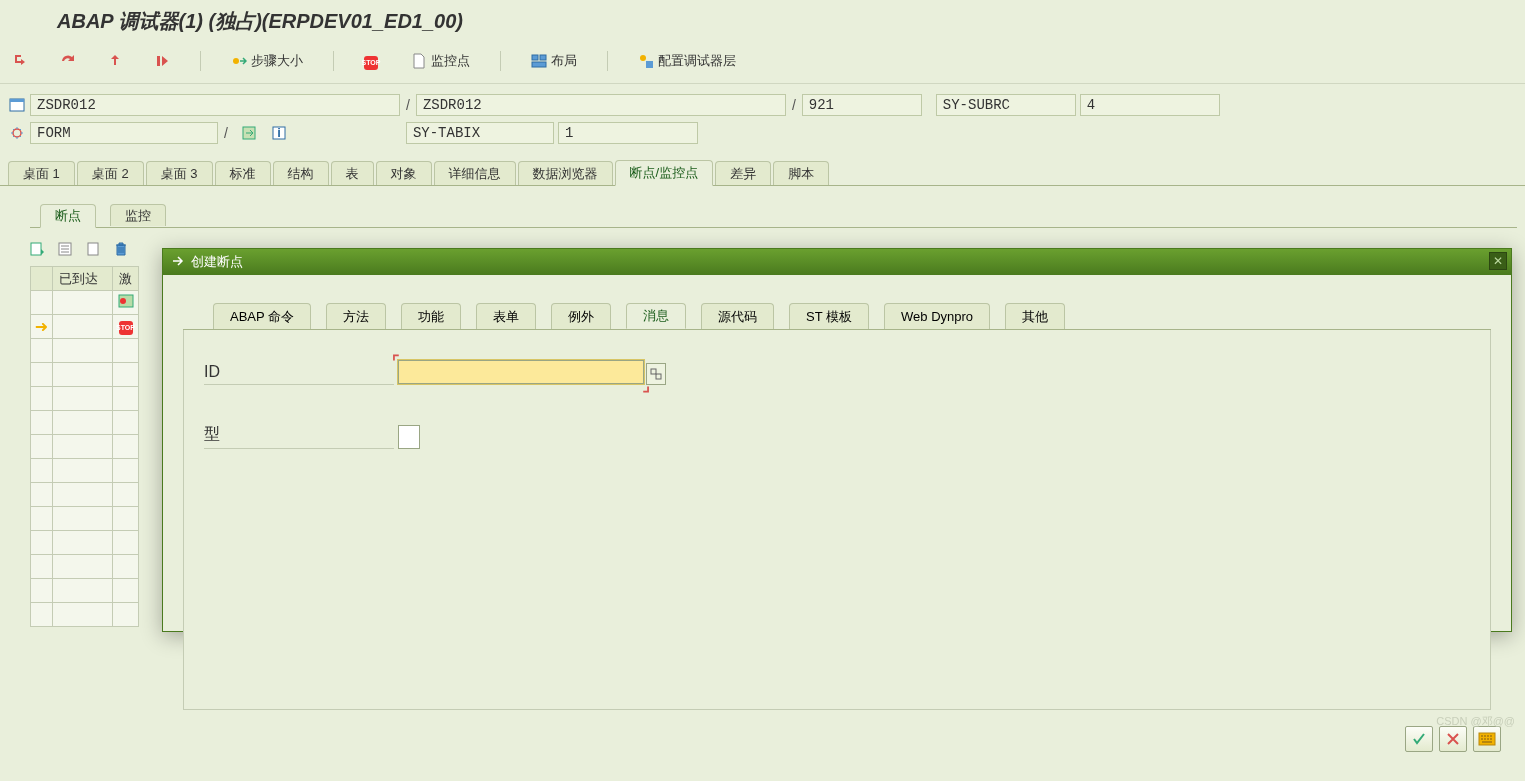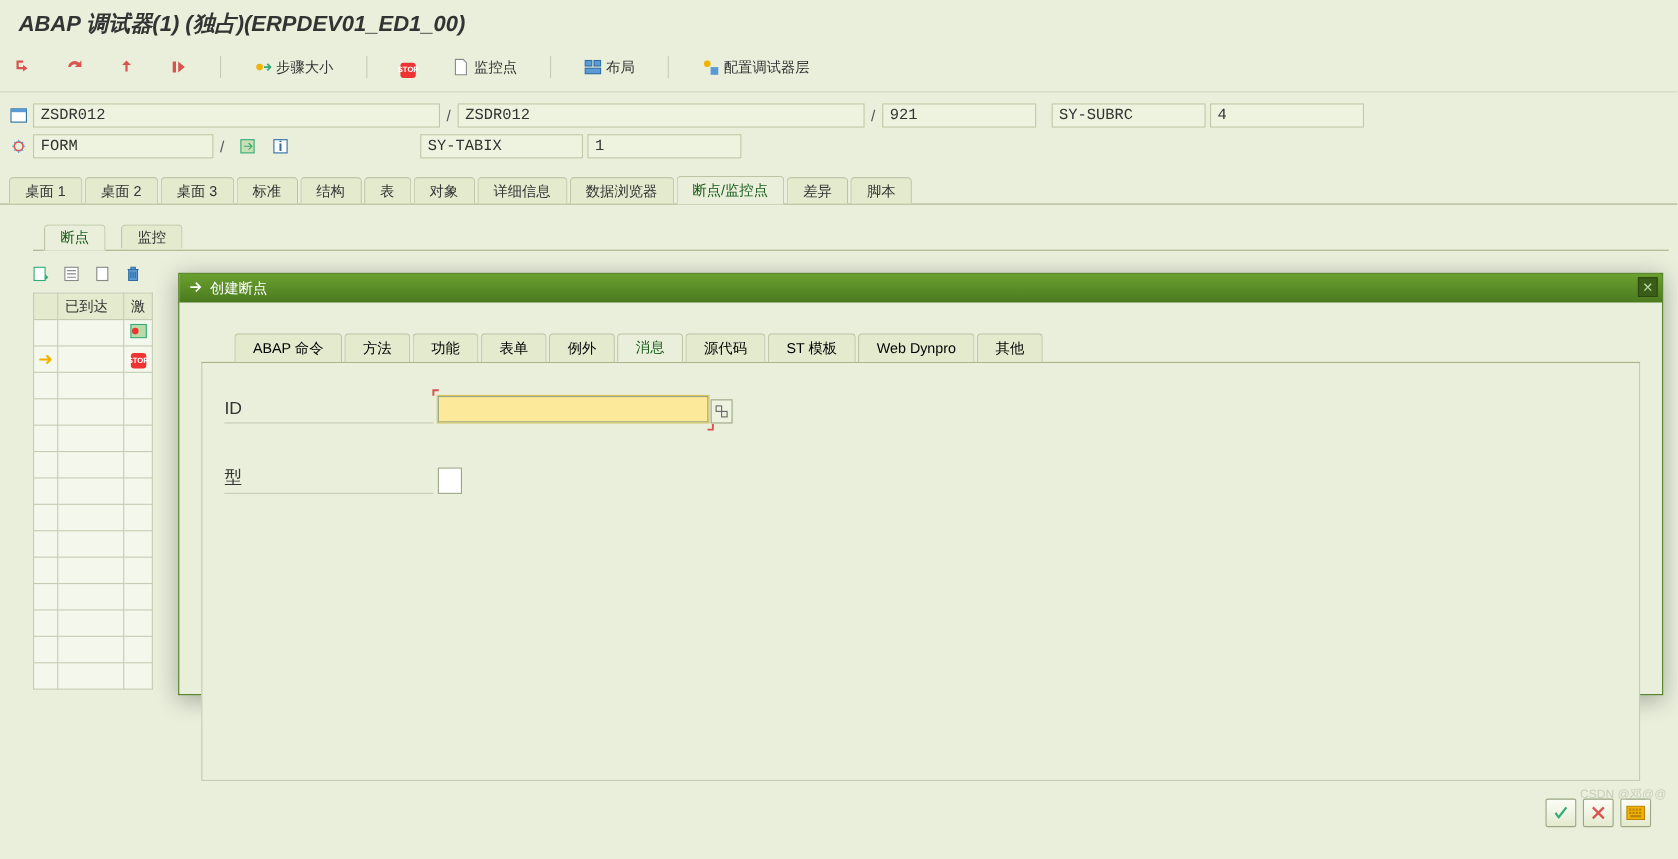--- a/index.html
+++ b/index.html
@@ -1,18 +1,18 @@
 <!DOCTYPE html>
 <html><head>
 <meta charset="utf-8">
 <style>
   * { box-sizing: border-box; font-family: Arial, "Microsoft YaHei", sans-serif; font-size: 13px; }
   body { margin: 0; background: #e9efdb; width: 1525px; height: 781px; overflow: hidden; position: relative; }
 
-  .title-bar { padding: 8px 12px 10px 17px; }
+  .title-bar { padding: 8px 12px 10px 17px; margin-left: 40px; }
   .title-text { font-style: italic; font-weight: bold; font-size: 20px; color: #333; }
 
   .toolbar { display: flex; align-items: center; padding: 4px 8px 10px 8px; gap: 21px; border-bottom: 1px solid #d0d7c1; }
   .tbtn { display: inline-flex; align-items: center; gap: 4px; padding: 2px 4px; border: 1px solid transparent; cursor: pointer; }
   .tlabel { color: #333; }
   .sep { width: 1px; height: 20px; background: #c4ccb4; margin: 0 4px; }
   .ticon { width: 16px; height: 16px; display: inline-block; position: relative; }
 
   .info-area { padding: 10px 8px 4px 8px; }
   .info-row { display: flex; align-items: center; margin-bottom: 6px; gap: 4px; }
@@ -38,21 +38,21 @@
   .arrow-right { color: #f2b200; font-size: 16px; }
   .stop-dot { width: 14px; height: 14px; background: #e33; border-radius: 3px; display: inline-flex; align-items: center; justify-content: center; color: #fff; font-size: 7px; font-weight: bold; }
 
   
   .modal { position: absolute; left: 162px; top: 248px; width: 1350px; height: 384px; background: #e9efdb; border: 1px solid #4a7a1e; box-shadow: 0 4px 20px rgba(0,0,0,0.3); display: flex; flex-direction: column; }
   .modal-title { background: linear-gradient(#6aa02f, #4a7a1e); color: #fff; padding: 4px 8px; display: flex; align-items: center; gap: 6px; font-size: 13px; position: relative; }
   .modal-close { position: absolute; right: 4px; top: 3px; width: 18px; height: 18px; background: #3a5e17; border: 1px solid #2c4711; color: #bcd99f; display: flex; align-items: center; justify-content: center; cursor: pointer; font-size: 12px; }
   .modal-body { flex: 1; padding: 28px 20px 10px 20px; position: relative; }
   .modal-inner { border: 1px solid #c4ccb4; border-top: none; padding: 30px 20px; height: 380px; background: #e9efdb; }
   .modal-tabs { display: flex; padding-left: 30px; border-bottom: 1px solid #a7b48a; }
-  .mtab { padding: 5px 16px; border: 1px solid #bbc5a4; border-bottom: none; background: #e3eace; margin-right: 2px; border-radius: 4px 4px 0 0; cursor: pointer; height: 26px; display: flex; align-items: center; }
+  .mtab { padding: 5px 16px; border: 1px solid #bbc5a4; border-bottom: none; background: #e3eace; margin-right: 15px; border-radius: 4px 4px 0 0; cursor: pointer; height: 26px; display: flex; align-items: center; }
   .mtab.active { background: #e9efdb; border-bottom: 1px solid #e9efdb; margin-bottom: -1px; z-index: 2; position: relative; color: #1a5c1a; }
 
   .form-row { display: flex; align-items: center; margin-bottom: 36px; }
   .form-label { width: 190px; color: #333; font-size: 16px; border-bottom: 1px solid #c4ccb4; padding-bottom: 3px; margin-right: 4px; }
   .form-input { height: 24px; border: 1px solid #9aa684; background: #fff; padding: 2px 4px; font-family: "Courier New", monospace; }
   .form-input.small { width: 46px; }
   .form-input.tiny { width: 22px; }
   .form-input.highlight { background: #fce99a; width: 246px; outline: 1px solid #d7c565; }
   .bracket { color: #d9534f; font-size: 16px; font-weight: bold; padding: 0 2px; line-height: 1; }
   .f4btn { width: 20px; height: 22px; border: 1px solid #9aa684; background: #eef3e0; margin-left: 2px; display: flex; align-items: center; justify-content: center; cursor: pointer; }
@@ -133,33 +133,33 @@
     <span class="leadicon">
         <svg width="16" height="16">
           <rect x="1" y="2" width="14" height="12" fill="#fff" stroke="#2e6da4"></rect>
           <rect x="1" y="2" width="14" height="3" fill="#5b9bd5"></rect>
         </svg>
       </span>
     <div class="rofield" style="width:370px">ZSDR012</div>
     <span class="slash">/</span>
     <div class="rofield" style="width:370px">ZSDR012</div>
     <span class="slash">/</span>
-    <div class="rofield" style="width:140px">921</div>
+    <div class="rofield" style="width:120px">921</div>
     <div style="width:6px"></div>
     <div class="rofield" style="width:140px">SY-SUBRC</div>
     <div class="rofield" style="width:140px">4</div>
   </div>
   <div class="info-row">
     <span class="leadicon">
         <svg width="16" height="16">
           <circle cx="8" cy="8" r="4" fill="none" stroke="#d9534f" stroke-width="1.5"></circle>
           <path d="M8 2v2M8 12v2M2 8h2M12 8h2M4 4l1 1M11 11l1 1M4 12l1-1M11 5l1-1" stroke="#5b9bd5"></path>
         </svg>
       </span>
-    <div class="rofield" style="width:164px">FORM</div>
+    <div class="rofield" style="width:188px">FORM</div>
     <span class="slash">/</span>
     <span class="tbtn" style="margin-left:2px">
         <svg width="16" height="16">
           <rect x="2" y="2" width="12" height="12" fill="#c8e0b4" stroke="#3a7"></rect>
           <path d="M5 8h6M9 5l3 3-3 3" stroke="#3a7" fill="none"></path>
         </svg>
       </span>
     <span class="tbtn">
         <svg width="16" height="16">
           <rect x="2" y="2" width="12" height="12" fill="#fff" stroke="#2e6da4"></rect>

